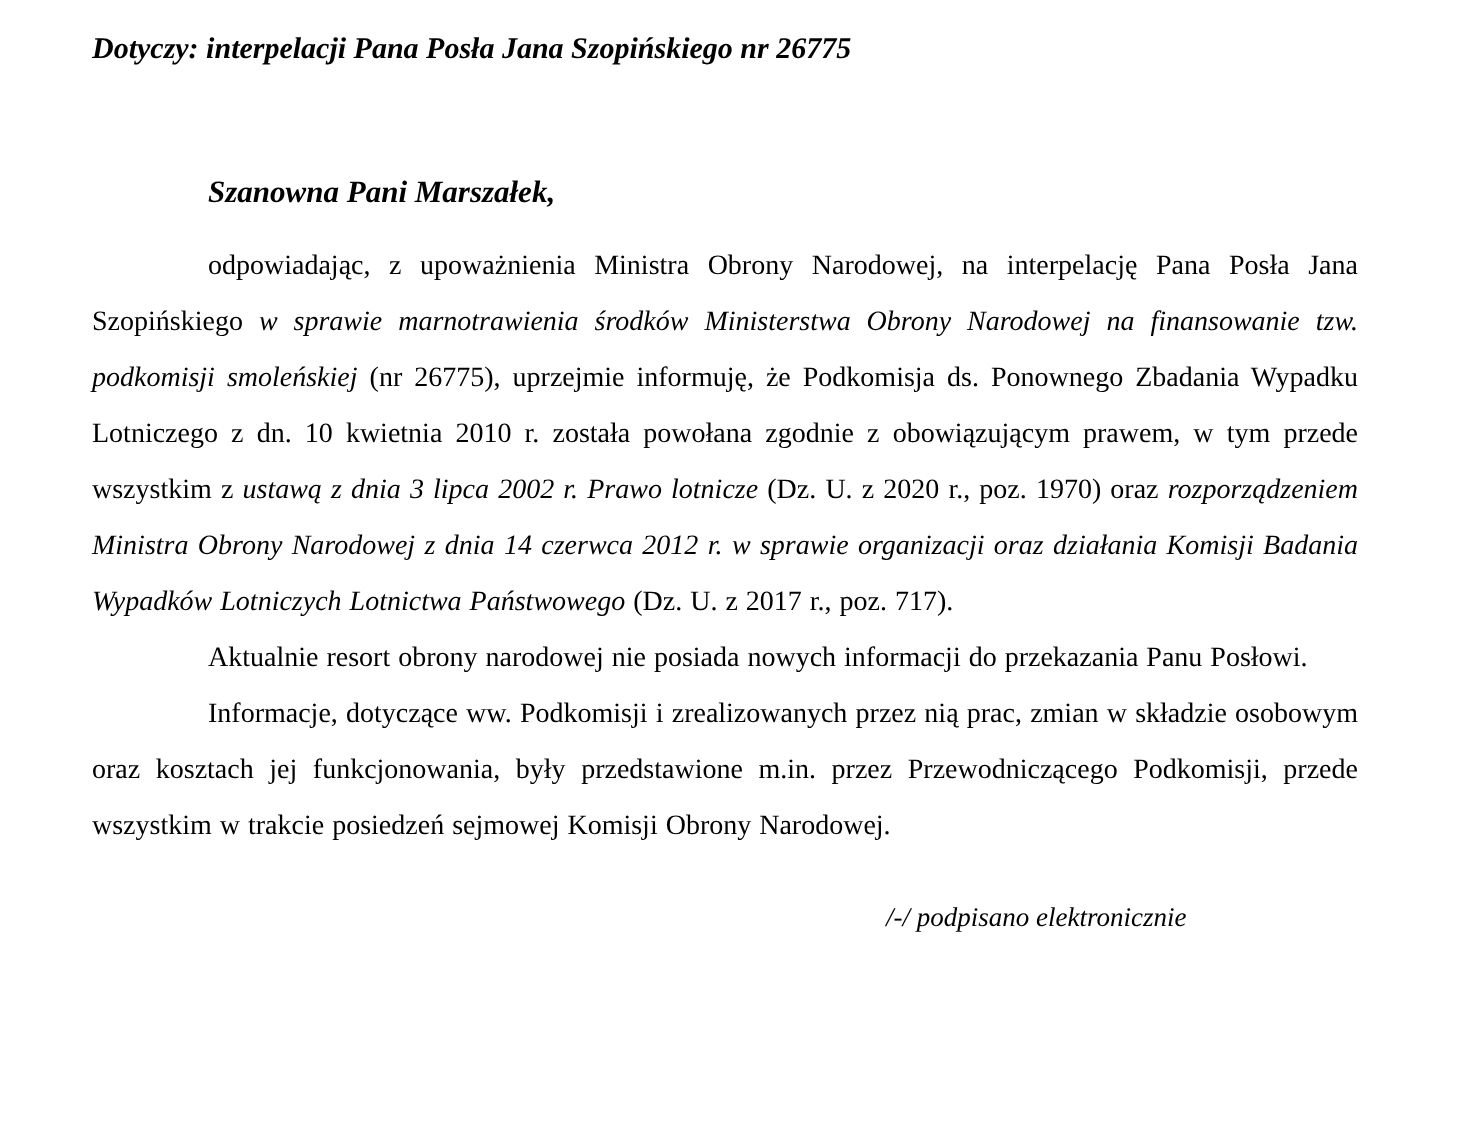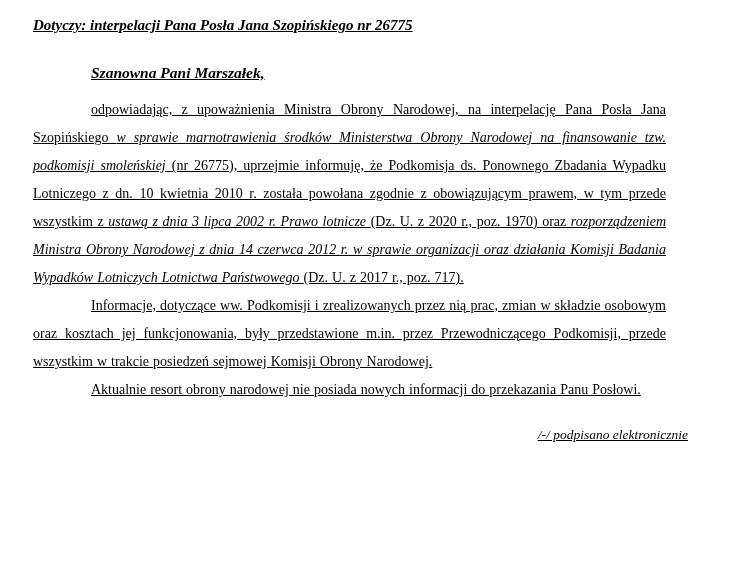--- a/index.html
+++ b/index.html
@@ -12,33 +12,32 @@
     position: relative;
     width: 740px;
     height: 568px;
     background: #ffffff;
     color: #000000;
     font-family: "Liberation Serif", "DejaVu Serif", serif;
     overflow: hidden;
   }
 
   .inner {
-    padding: 15px 52px 0 33px;
-    text-decoration: underline;
+    padding: 15px 52px 0 46px;
   }
 
   .subject {
     font-size: 15px;
     line-height: 20px;
     font-weight: bold;
     font-style: italic;
   }
 
   .salutation {
-    margin-top: 28px;
+    margin-top: 52px;
     margin-left: 58px;
     font-size: 15.5px;
     line-height: 20px;
     font-weight: bold;
     font-style: italic;
   }
 
   .letter-body {
     margin-top: 13px;
     width: 633px;
@@ -64,36 +63,35 @@
     font-weight: bold;
     font-style: italic;
   }
 
   .signature-note {
     margin-top: 23px;
     margin-left: 397px;
     font-size: 13.5px;
     line-height: 15px;
     font-style: italic;
-    text-align: right;
   }
 </style>
 </head>
 <body>
 
 <div class="page">
   <div class="inner">
 
     <p class="subject">Dotyczy: interpelacji Pana Posła Jana Szopińskiego nr 26775</p>
 
     <p class="salutation">Szanowna Pani Marszałek,</p>
 
     <div class="letter-body">
         <p><span>odpowiadając, z upoważnienia Ministra Obrony Narodowej, na interpelację Pana Posła Jana Szopińskiego </span><span class="it">w sprawie marnotrawienia środków Ministerstwa Obrony Narodowej na finansowanie tzw. podkomisji smoleńskiej </span><span>(nr 26775), uprzejmie informuję, że Podkomisja ds. Ponownego Zbadania Wypadku Lotniczego z dn. 10 kwietnia 2010 r. została powołana zgodnie z obowiązującym prawem, w tym przede wszystkim z </span><span class="it">ustawą z dnia 3 lipca 2002 r. Prawo lotnicze </span><span>(Dz. U. z 2020 r., poz. 1970) oraz </span><span class="it">rozporządzeniem Ministra Obrony Narodowej z dnia 14 czerwca 2012 r. w sprawie organizacji oraz działania Komisji Badania Wypadków Lotniczych Lotnictwa Państwowego </span><span>(Dz. U. z 2017 r., poz. 717).</span></p>
+        <p><span>Aktualnie resort obrony narodowej nie posiada nowych informacji do przekazania Panu Posłowi.</span></p>
         <p><span>Informacje, dotyczące ww. Podkomisji i zrealizowanych przez nią prac, zmian w składzie osobowym oraz kosztach jej funkcjonowania, były przedstawione m.in. przez Przewodniczącego Podkomisji, przede wszystkim w trakcie posiedzeń sejmowej Komisji Obrony Narodowej.</span></p>
-        <p><span>Aktualnie resort obrony narodowej nie posiada nowych informacji do przekazania Panu Posłowi.</span></p>
       </div>
 
 
     <p class="signature-note">/-/ podpisano elektronicznie</p>
 
   </div>
 </div>
 
 </body></html>

